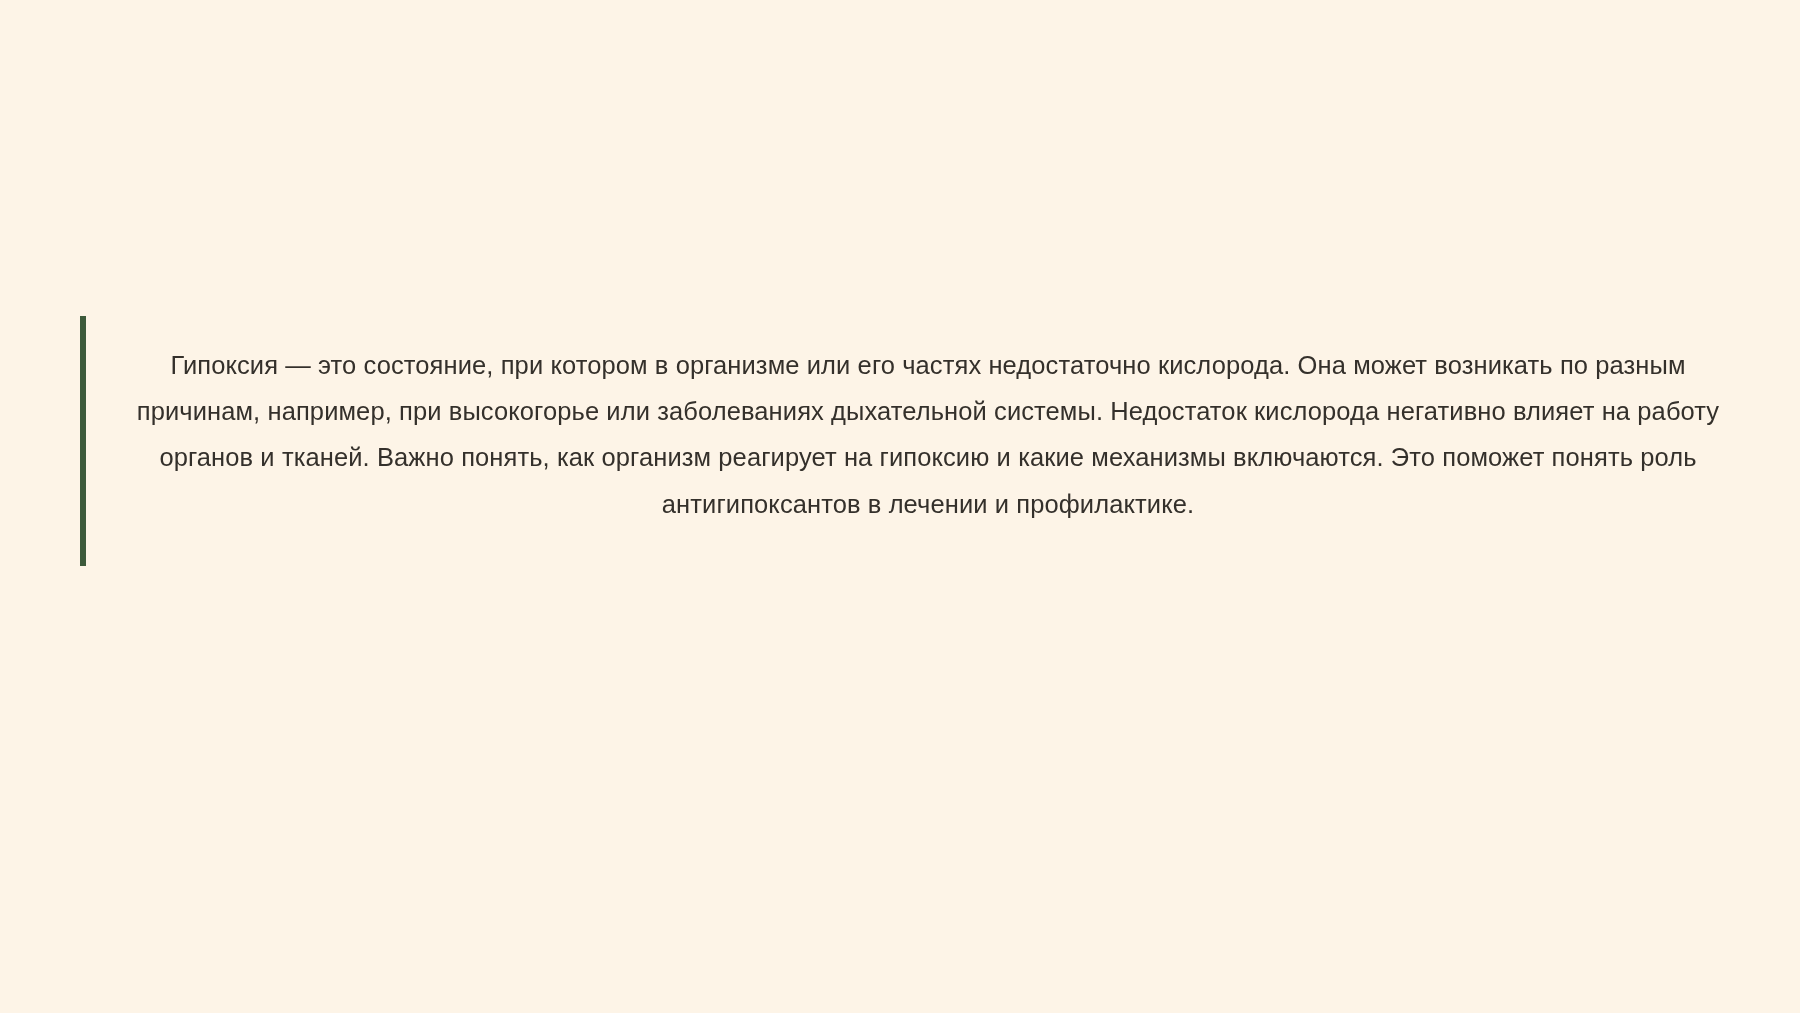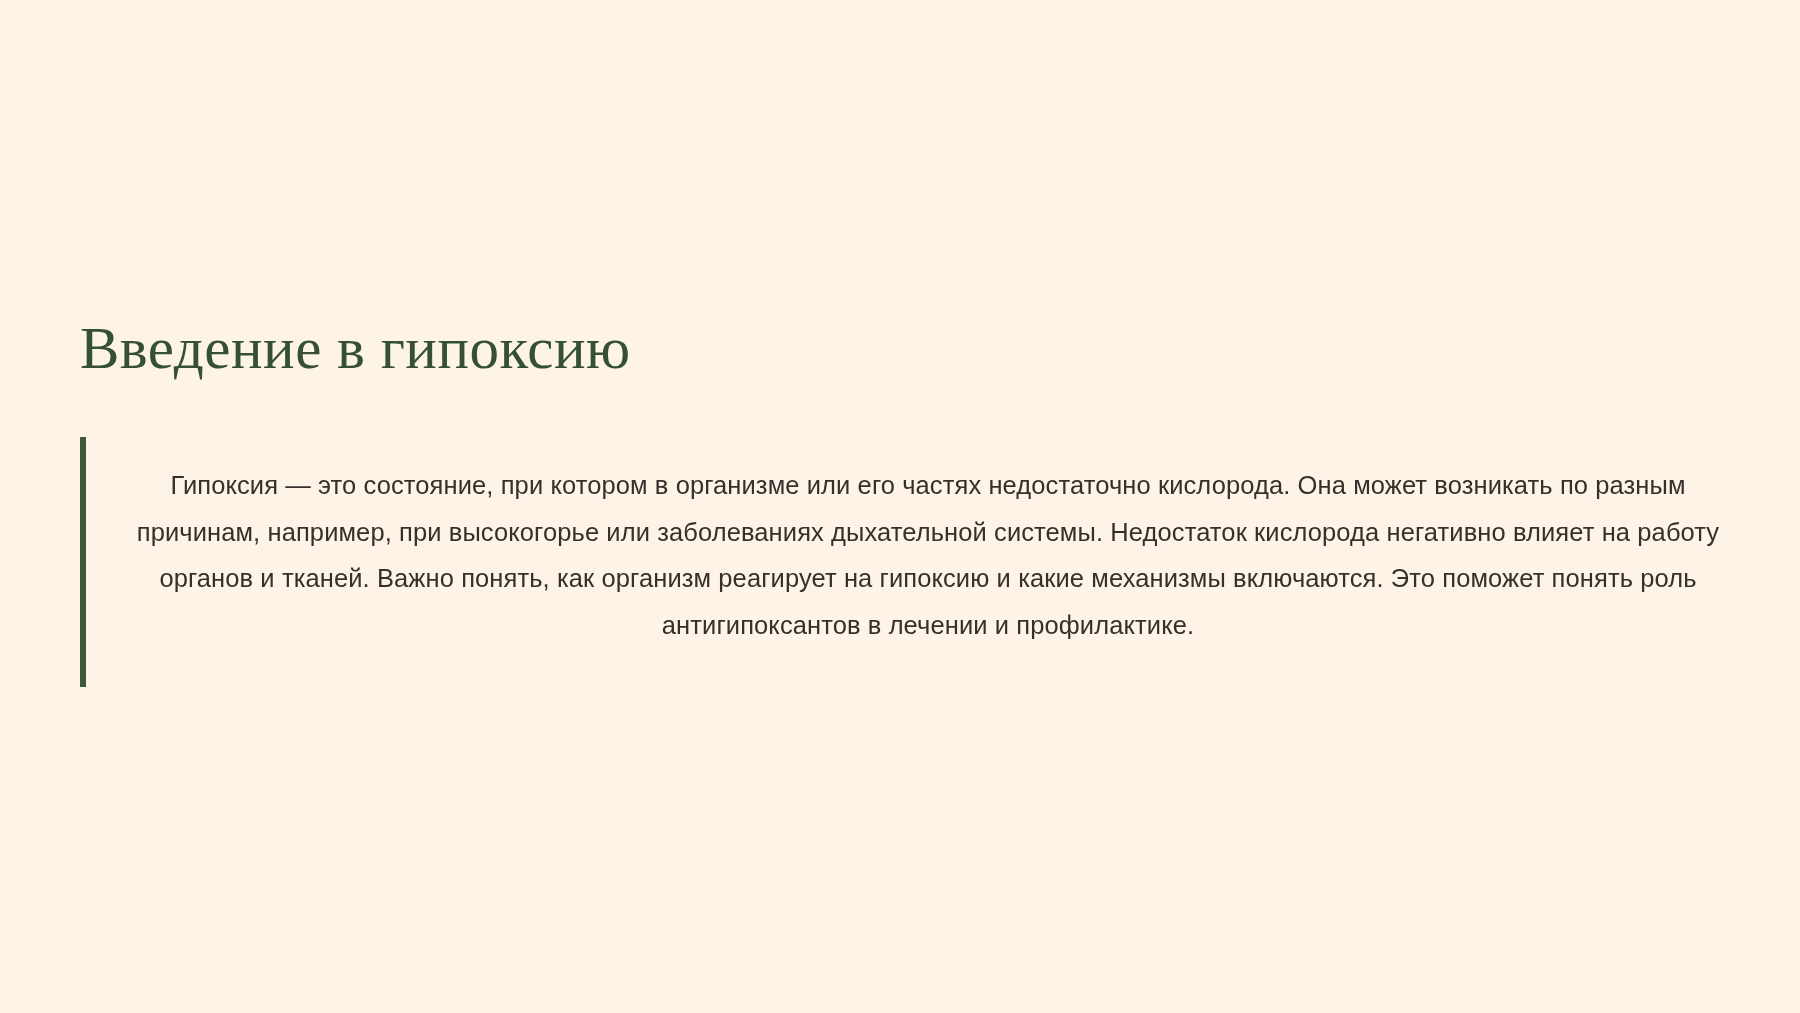--- a/index.html
+++ b/index.html
@@ -55,19 +55,18 @@
     color: #34302b;
     max-width: 1600px;
     letter-spacing: 0.1px;
   }
 </style>
 </head>
 <body>
 
 <div class="slide">
   <div class="slide-inner">
-    <h1 class="slide-title">Введение в гипоксию</h1>
     <div class="body-block">
       <div class="accent-bar"></div>
       <p class="body-text">Гипоксия — это состояние, при котором в организме или его частях недостаточно кислорода. Она может возникать по разным причинам, например, при высокогорье или заболеваниях дыхательной системы. Недостаток кислорода негативно влияет на работу органов и тканей. Важно понять, как организм реагирует на гипоксию и какие механизмы включаются. Это поможет понять роль антигипоксантов в лечении и профилактике.</p>
     </div>
   </div>
 </div>
 
 </body></html>

